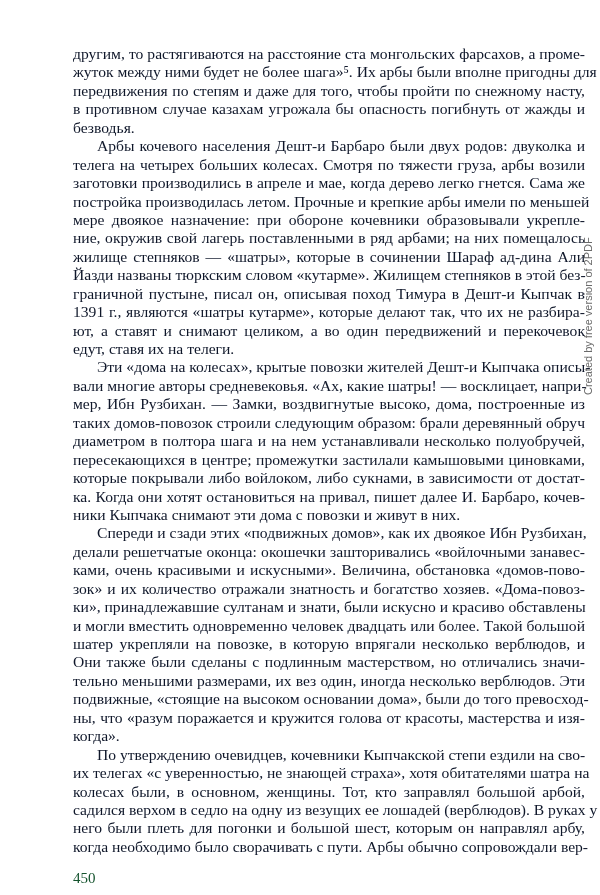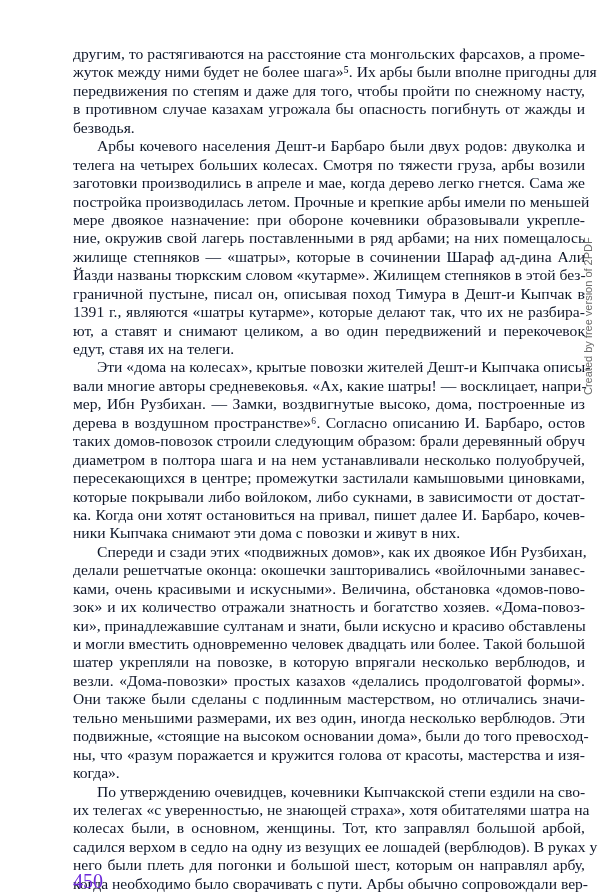--- a/index.html
+++ b/index.html
@@ -1,21 +1,21 @@
 <!DOCTYPE html>
 <html><head>
 <meta charset="utf-8">
 <style>
   html, body { margin:0; padding:0; }
   body { width:600px; height:895px; background:#ffffff; position:relative; overflow:hidden; }
   .page { position:absolute; left:73px; top:45px; width:512px; }
   .line { font-family:"Liberation Serif", serif; font-size:15.6px; line-height:18.45px; color:#0f172a; white-space:nowrap; text-align:justify; text-align-last:justify; display:block; height:18.45px; }
   .line.last { text-align-last:left; }
   .line.indent { padding-left:24px; }
-  .pagenum { position:absolute; left:73px; top:870px; font-family:"Liberation Serif", serif; font-size:20px; color:#6d28d9; }
+  .pagenum { position:absolute; left:73px; top:870px; font-family:"Liberation Serif", serif; font-size:15px; color:#14532d; }
   .watermark { position:absolute; left:582px; top:395px; transform-origin:left top; transform:rotate(-90deg); font-family:"Liberation Sans", sans-serif; font-size:11px; color:#6a6a6a; white-space:nowrap; }
 </style>
 </head>
 <body>
 
 <div class="page" id="page-body">
     <span class="line">другим, то растягиваются на расстояние ста монгольских фарсахов, а проме-</span>
     <span class="line">жуток между ними будет не более шага»⁵. Их арбы были вполне пригодны для</span>
     <span class="line">передвижения по степям и даже для того, чтобы пройти по снежному насту,</span>
     <span class="line">в противном случае казахам угрожала бы опасность погибнуть от жажды и</span>
@@ -28,35 +28,33 @@
     <span class="line">ние, окружив свой лагерь поставленными в ряд арбами; на них помещалось</span>
     <span class="line">жилище степняков — «шатры», которые в сочинении Шараф ад-дина Али</span>
     <span class="line">Йазди названы тюркским словом «кутарме». Жилищем степняков в этой без-</span>
     <span class="line">граничной пустыне, писал он, описывая поход Тимура в Дешт-и Кыпчак в</span>
     <span class="line">1391 г., являются «шатры кутарме», которые делают так, что их не разбира-</span>
     <span class="line">ют, а ставят и снимают целиком, а во один передвижений и перекочевок</span>
     <span class="line last">едут, ставя их на телеги.</span>
     <span class="line indent">Эти «дома на колесах», крытые повозки жителей Дешт-и Кыпчака описы-</span>
     <span class="line">вали многие авторы средневековья. «Ах, какие шатры! — восклицает, напри-</span>
     <span class="line">мер, Ибн Рузбихан. — Замки, воздвигнутые высоко, дома, построенные из</span>
-    <span class="line">дерева в воздушном пространстве»⁶. Согласно описанию И. Барбаро, остов</span>
     <span class="line">таких домов-повозок строили следующим образом: брали деревянный обруч</span>
     <span class="line">диаметром в полтора шага и на нем устанавливали несколько полуобручей,</span>
     <span class="line">пересекающихся в центре; промежутки застилали камышовыми циновками,</span>
     <span class="line">которые покрывали либо войлоком, либо сукнами, в зависимости от достат-</span>
     <span class="line">ка. Когда они хотят остановиться на привал, пишет далее И. Барбаро, кочев-</span>
     <span class="line last">ники Кыпчака снимают эти дома с повозки и живут в них.</span>
     <span class="line indent">Спереди и сзади этих «подвижных домов», как их двоякое Ибн Рузбихан,</span>
     <span class="line">делали решетчатые оконца: окошечки зашторивались «войлочными занавес-</span>
     <span class="line">ками, очень красивыми и искусными». Величина, обстановка «домов-пово-</span>
     <span class="line">зок» и их количество отражали знатность и богатство хозяев. «Дома-повоз-</span>
     <span class="line">ки», принадлежавшие султанам и знати, были искусно и красиво обставлены</span>
     <span class="line">и могли вместить одновременно человек двадцать или более. Такой большой</span>
     <span class="line">шатер укрепляли на повозке, в которую впрягали несколько верблюдов, и</span>
-    <span class="line">везли. «Дома-повозки» простых казахов «делались продолговатой формы».</span>
     <span class="line">Они также были сделаны с подлинным мастерством, но отличались значи-</span>
     <span class="line">тельно меньшими размерами, их вез один, иногда несколько верблюдов. Эти</span>
     <span class="line">подвижные, «стоящие на высоком основании дома», были до того превосход-</span>
     <span class="line">ны, что «разум поражается и кружится голова от красоты, мастерства и изя-</span>
     <span class="line last">когда».</span>
     <span class="line indent">По утверждению очевидцев, кочевники Кыпчакской степи ездили на сво-</span>
     <span class="line">их телегах «с уверенностью, не знающей страха», хотя обитателями шатра на</span>
     <span class="line">колесах были, в основном, женщины. Тот, кто заправлял большой арбой,</span>
     <span class="line">садился верхом в седло на одну из везущих ее лошадей (верблюдов). В руках у</span>
     <span class="line">него были плеть для погонки и большой шест, которым он направлял арбу,</span>

